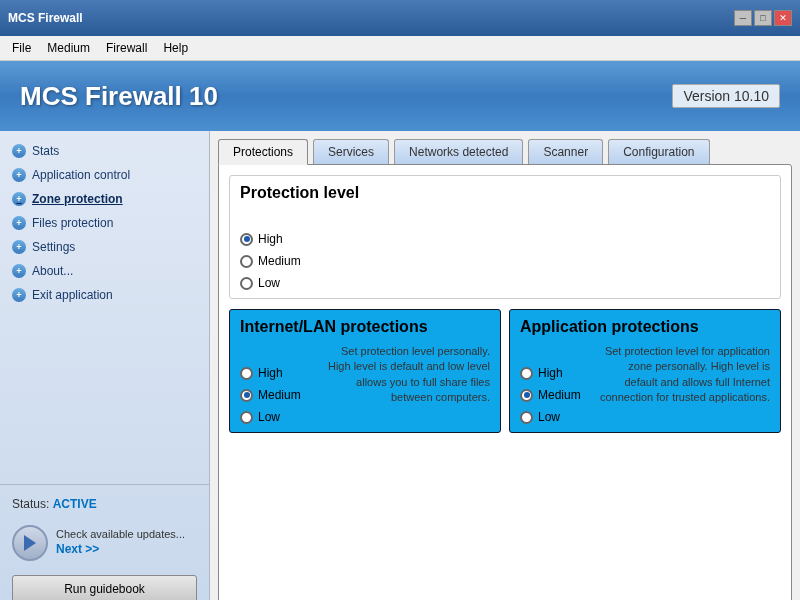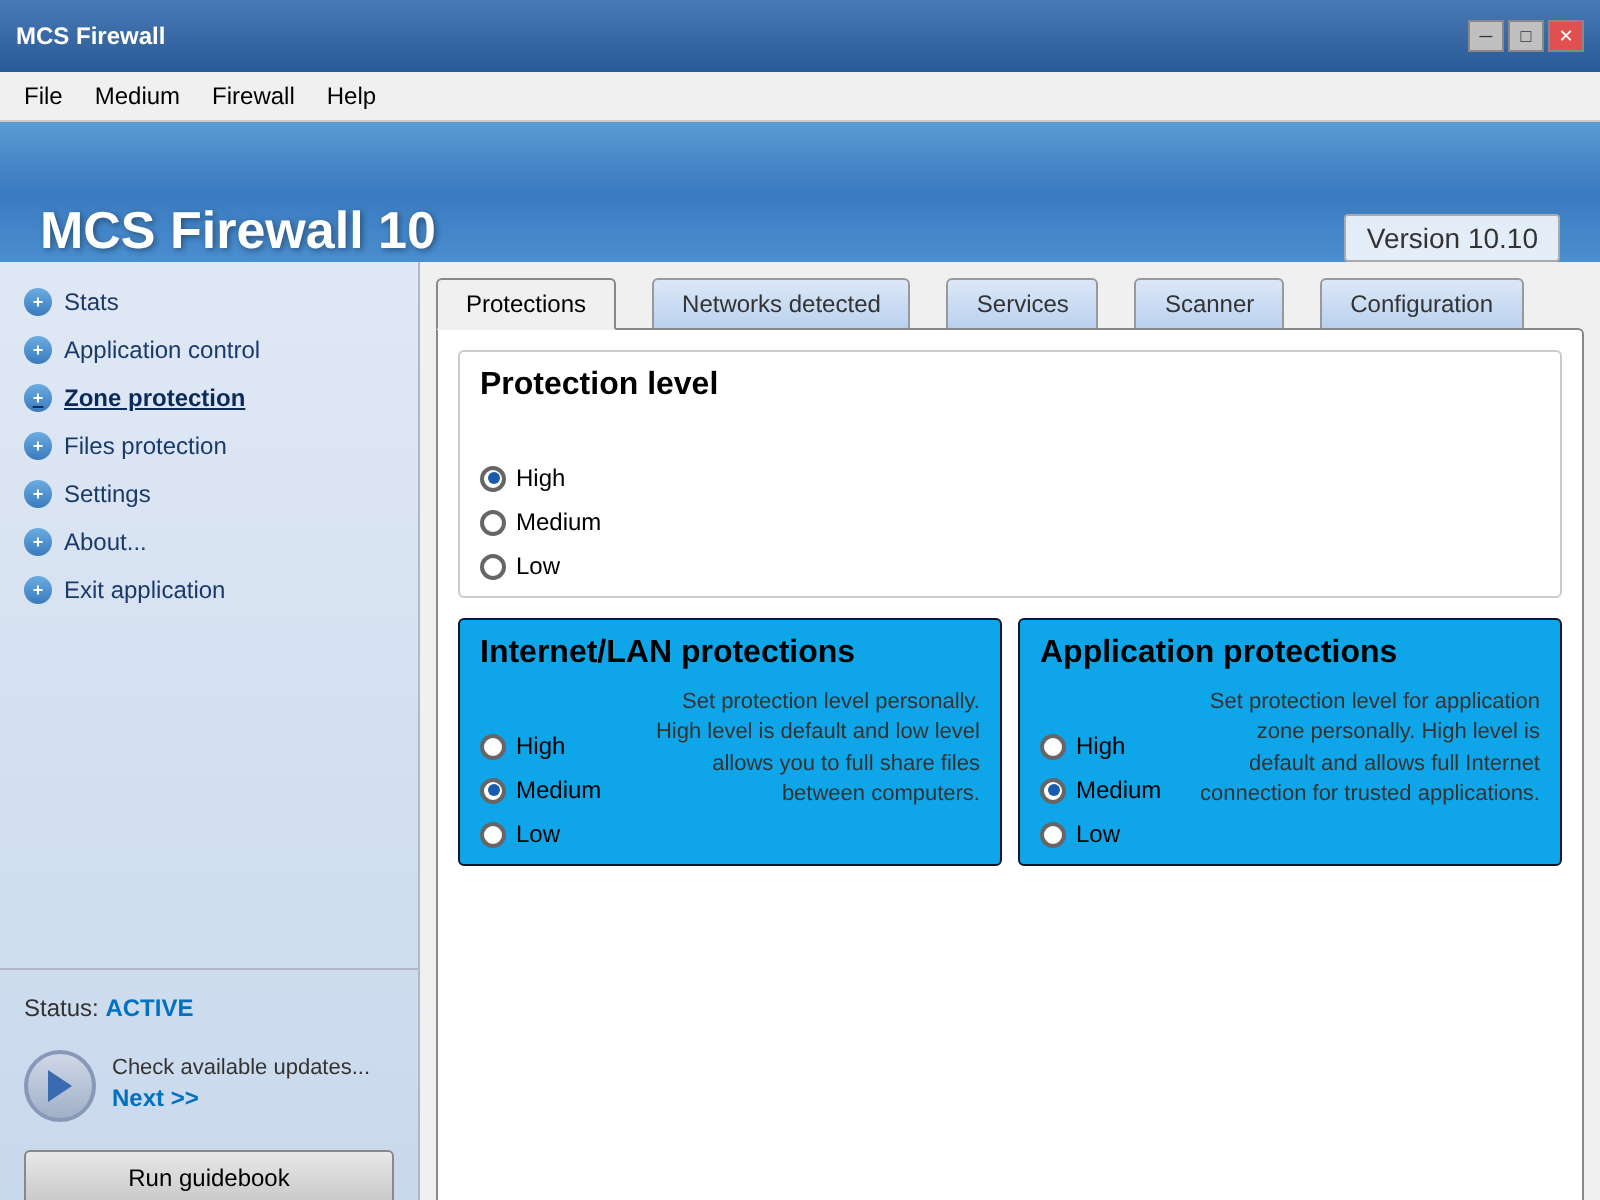--- a/index.html
+++ b/index.html
@@ -58,21 +58,21 @@
       font-size: 12px;
       cursor: pointer;
       color: #000;
     }
 
     
     .app-header {
       background: linear-gradient(to bottom, #5b9bd5, #3a7abf, #4a8fd0);
       height: 70px;
       display: flex;
-      align-items: flex-end;
+      align-items: center;
       padding: 0 20px;
       justify-content: space-between;
     }
     .app-title {
       color: white;
       font-size: 26px;
       font-weight: bold;
       text-shadow: 1px 1px 3px rgba(0,0,0,0.4);
     }
     .version-badge {
@@ -194,21 +194,21 @@
       flex: 1;
       background: #f0f0f0;
       display: flex;
       flex-direction: column;
       padding: 8px;
     }
 
     
     .tabs {
       display: flex;
-      gap: 16px;
+      gap: 3px;
       margin-bottom: 0;
     }
     .tab {
       padding: 5px 14px;
       border: 1px solid #999;
       border-bottom: none;
       background: linear-gradient(to bottom, #dce8f8, #b8d0ee);
       cursor: pointer;
       font-size: 12px;
       color: #333;
@@ -397,22 +397,22 @@
       </div>
     </div>
 
     <div class="guidebook-btn">Run guidebook</div>
   </div>
 
   <div class="content-area">
 
     <div class="tabs">
       <div class="tab active">Protections</div>
+      <div class="tab">Services</div>
       <div class="tab">Networks detected</div>
-      <div class="tab">Services</div>
       <div class="tab">Scanner</div>
       <div class="tab">Configuration</div>
     </div>
 
     <div class="tab-panel">
 
       <div class="protection-level-box">
         <div class="section-title">Protection level</div>
         <div class="protection-level-inner">
           <div class="radio-group">

